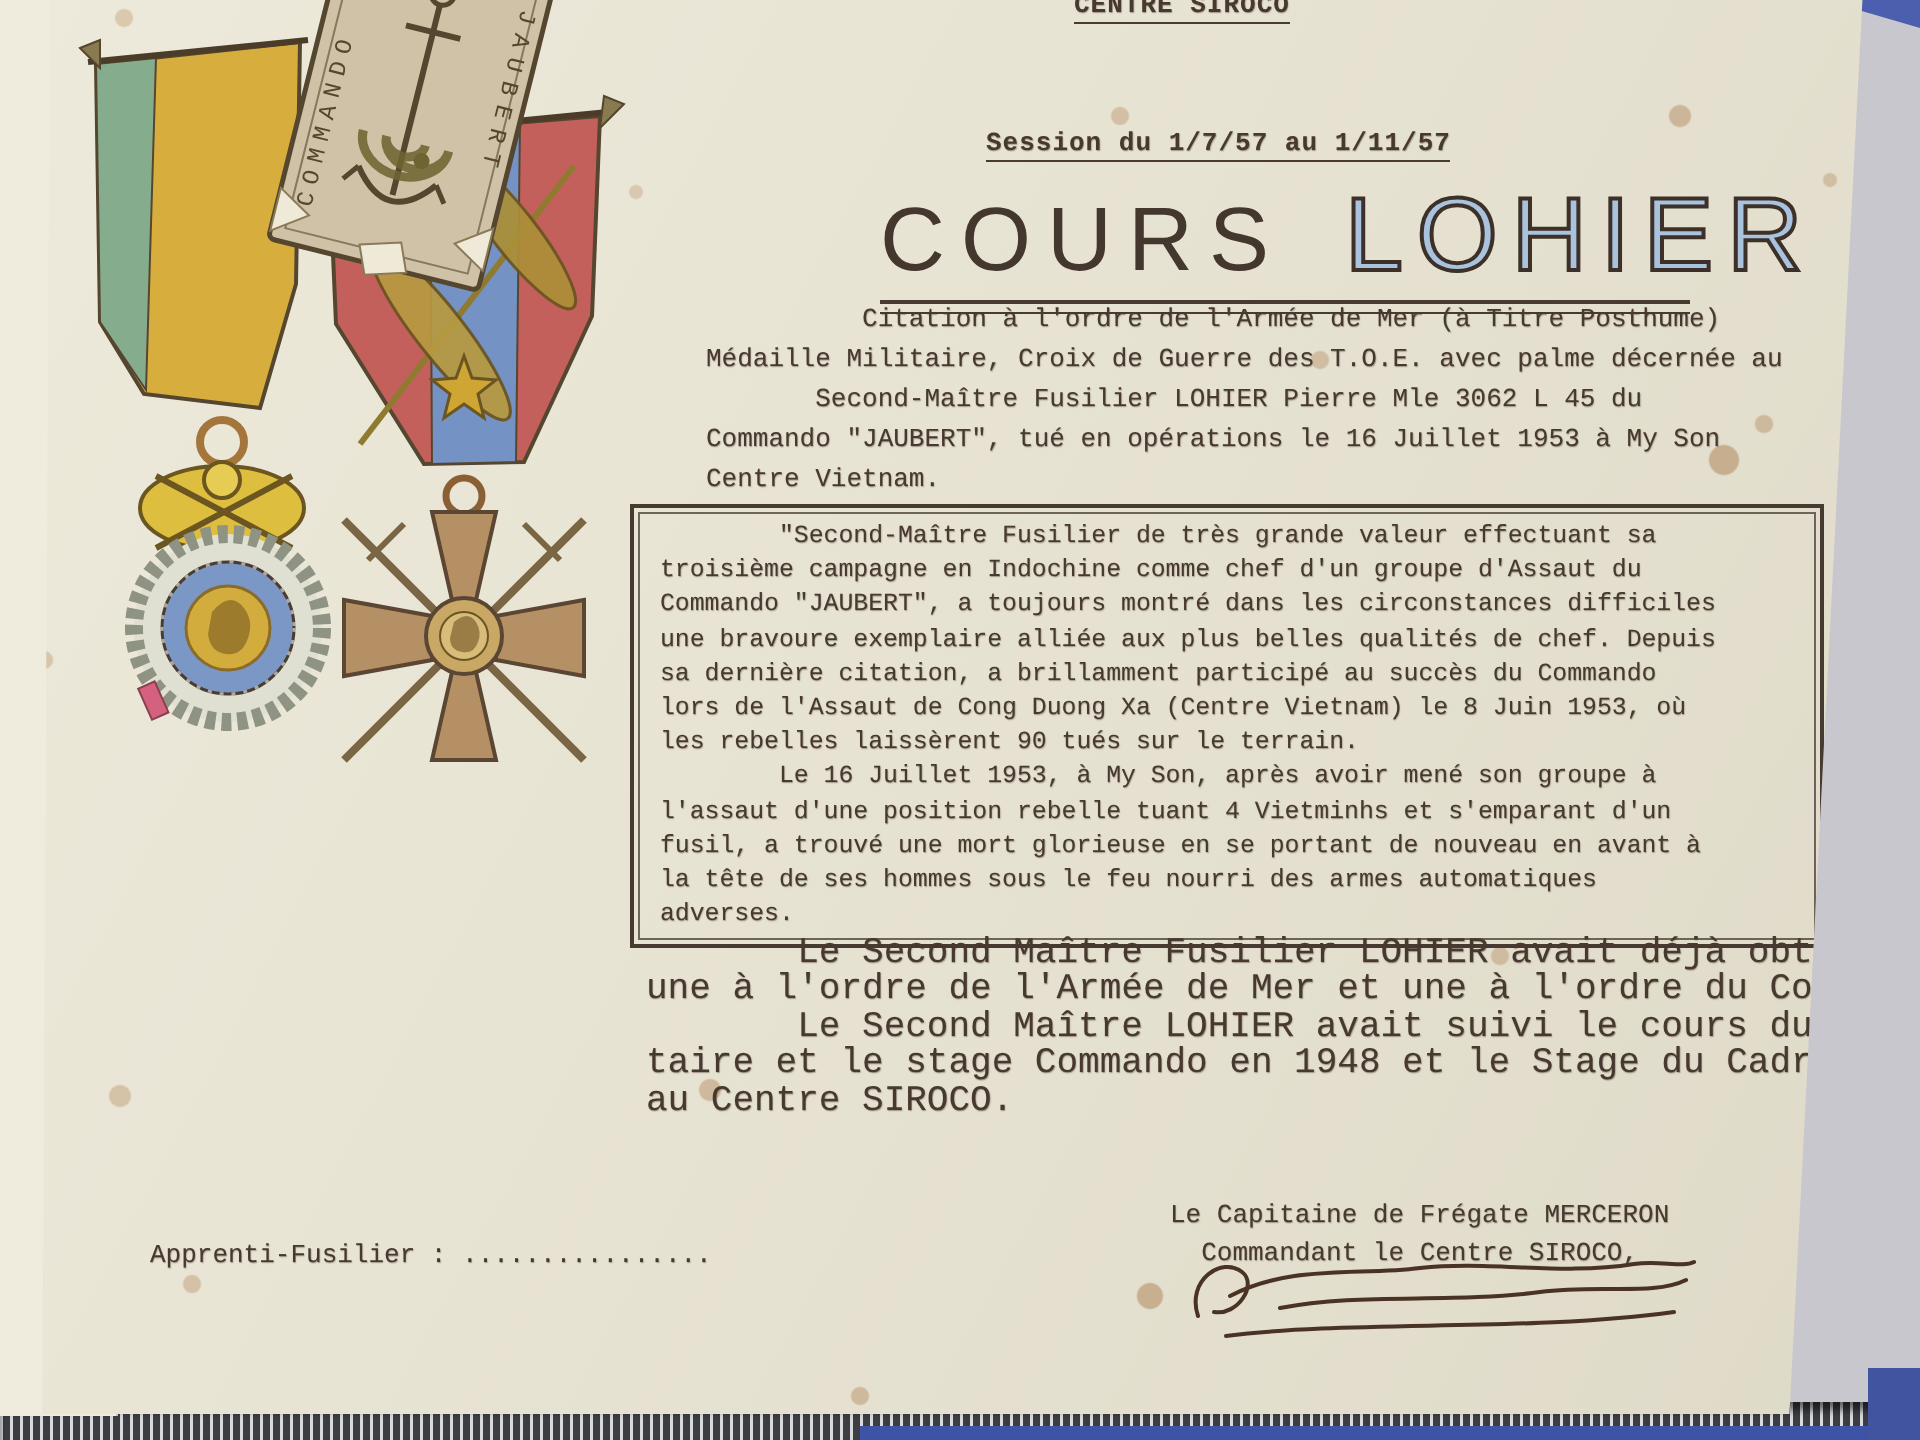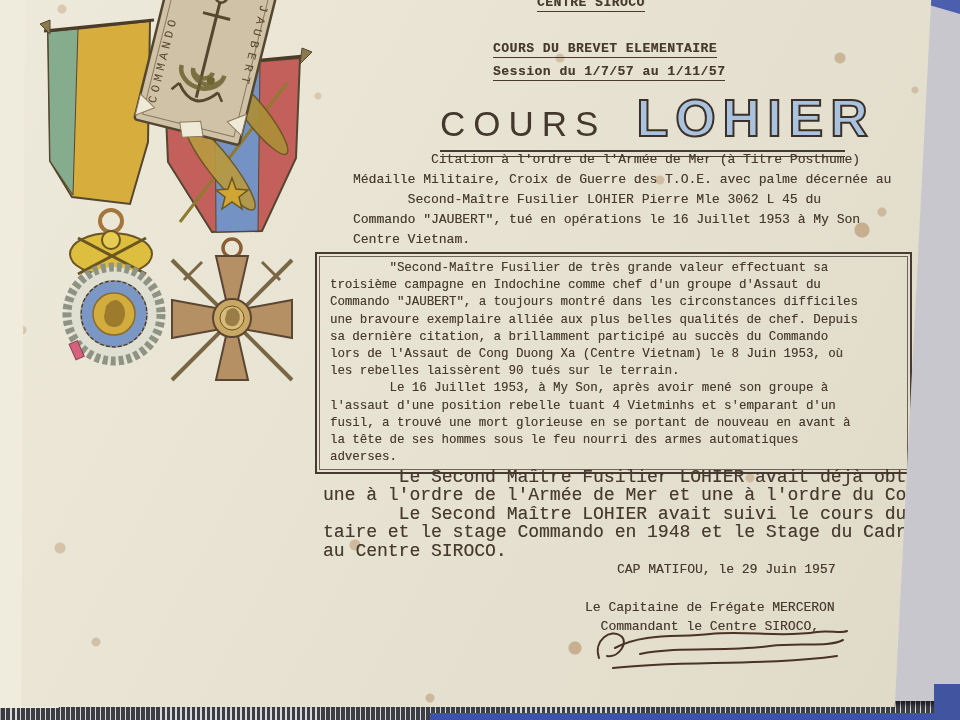--- a/index.html
+++ b/index.html
@@ -52,22 +52,22 @@
   
   .hdr{position:absolute;font-size:13px;font-weight:bold;letter-spacing:.5px;
        border-bottom:1.5px solid #4a3a30;padding-bottom:1px;line-height:15px;}
   .hdr1{left:537px;top:-5px;}
   .hdr2{left:493px;top:16px;}
   .hdr3{left:493px;top:41px;}
   .hdr4{left:493px;top:64px;}
   
   .title-row{position:absolute;left:440px;top:88px;width:420px;display:flex;
     align-items:baseline;gap:30px;font-family:"Liberation Sans",sans-serif;}
-  .t-cours{font-size:35px;letter-spacing:8px;color:#44382e;font-weight:400;}
-  .t-lohier{font-size:52px;letter-spacing:7px;color:#a9c3de;font-weight:bold;
+  .t-cours{font-size:45px;letter-spacing:8px;color:#44382e;font-weight:400;}
+  .t-lohier{font-size:52px;letter-spacing:7px;color:#a9c3de;font-weight:normal;
     -webkit-text-stroke:2px #3c3028;}
   .title-underline{position:absolute;left:440px;top:150px;width:405px;height:4px;
     border-top:2px solid #4a3b32;border-bottom:1px solid #4a3b32;}
   
   .intro{position:absolute;left:337px;top:150px;font-size:13px;line-height:20px;margin-left:16px;}
   .citation-box{position:absolute;left:315px;top:252px;width:568px;
     border:2px solid #473a30;padding:6px 12px 6px 13px;}
   .citation-box::after{content:"";position:absolute;inset:2px;border:1px solid rgba(71,58,48,.75);pointer-events:none;}
   .citation-box .type{font-size:12.4px;line-height:17.2px;}
   .after-box{position:absolute;left:323px;top:468px;font-size:18px;line-height:18.4px;}
@@ -85,21 +85,20 @@
   <div class="backing-page"></div>
   <div class="blue-corner-top"></div>
   <div class="binding-strip"></div>
   <div class="blue-strip-bottom"></div>
   <div class="blue-corner-bottom"></div>
   <div class="under-sheet"></div>
 
   <div class="paper">
 
     <div class="type hdr hdr1">CENTRE SIROCO</div>
-    <div class="type hdr hdr3">COURS DU BREVET ELEMENTAIRE</div>
     <div class="type hdr hdr4">Session du 1/7/57 au 1/11/57</div>
 
     <div class="title-row">
       <span class="t-cours">COURS</span>
       <span class="t-lohier">LOHIER</span>
     </div>
     <div class="title-underline"></div>
 
     <div class="type intro">          Citation à l'ordre de l'Armée de Mer (à Titre Posthume)
 Médaille Militaire, Croix de Guerre des T.O.E. avec palme décernée au
@@ -121,33 +120,33 @@
 la tête de ses hommes sous le feu nourri des armes automatiques
 adverses.</div>
     </div>
 
     <div class="type after-box">       Le Second Maître Fusilier LOHIER avait déjà obtenu 2 citations
 une à l'ordre de l'Armée de Mer et une à l'ordre du Corps d'Armée.
        Le Second Maître LOHIER avait suivi le cours du Brevet Elémen-
 taire et le stage Commando en 1948 et le Stage du Cadre Spécial en 1950
 au Centre SIROCO.</div>
 
-    <div class="type dateline">CAP MATIFOU, le 29 Juin 1957</div>
     <div class="type sig-block">Le Capitaine de Frégate MERCERON
   Commandant le Centre SIROCO,</div>
 
     <svg class="sig-svg" width="280" height="55" viewBox="0 0 280 55">
       <g fill="none" stroke="#4a3325" stroke-width="2" stroke-linecap="round">
         <path d="M14 34 C 8 16, 26 4, 36 12 C 44 18, 34 34, 22 32"></path>
         <path d="M30 24 C 60 8, 95 14, 125 10 C 160 6, 195 14, 232 8 C 245 6, 256 10, 262 7"></path>
         <path d="M55 30 C 95 22, 140 28, 185 22 C 215 18, 242 24, 258 16"></path>
         <path d="M28 44 C 90 36, 180 42, 252 32"></path>
       </g>
     </svg>
 
+    <div class="type apprenti">Apprenti-Fusilier : ................</div>
 
     <svg class="medals" width="330" height="480" viewBox="0 0 330 480">
 
       <g>
         <polygon points="38,42 140,31 138,152 120,214 62,207 40,171" fill="#d7ae3e" stroke="#55462f" stroke-width="2"></polygon>
         <polygon points="38,42 68,39 63,205 40,171" fill="#86ac8e" stroke="#55462f" stroke-width="1"></polygon>
         <line x1="34" y1="41" x2="144" y2="30" stroke="#4a3c28" stroke-width="3"></line>
         <polygon points="30,34 40,30 40,44" fill="#8a7a50" stroke="#55462f" stroke-width="1"></polygon>
         <circle cx="101" cy="231" r="11" fill="none" stroke="#a5763c" stroke-width="4"></circle>
         <ellipse cx="101" cy="264" rx="41" ry="21" fill="#ddbe3e" stroke="#6b5520" stroke-width="2"></ellipse>

